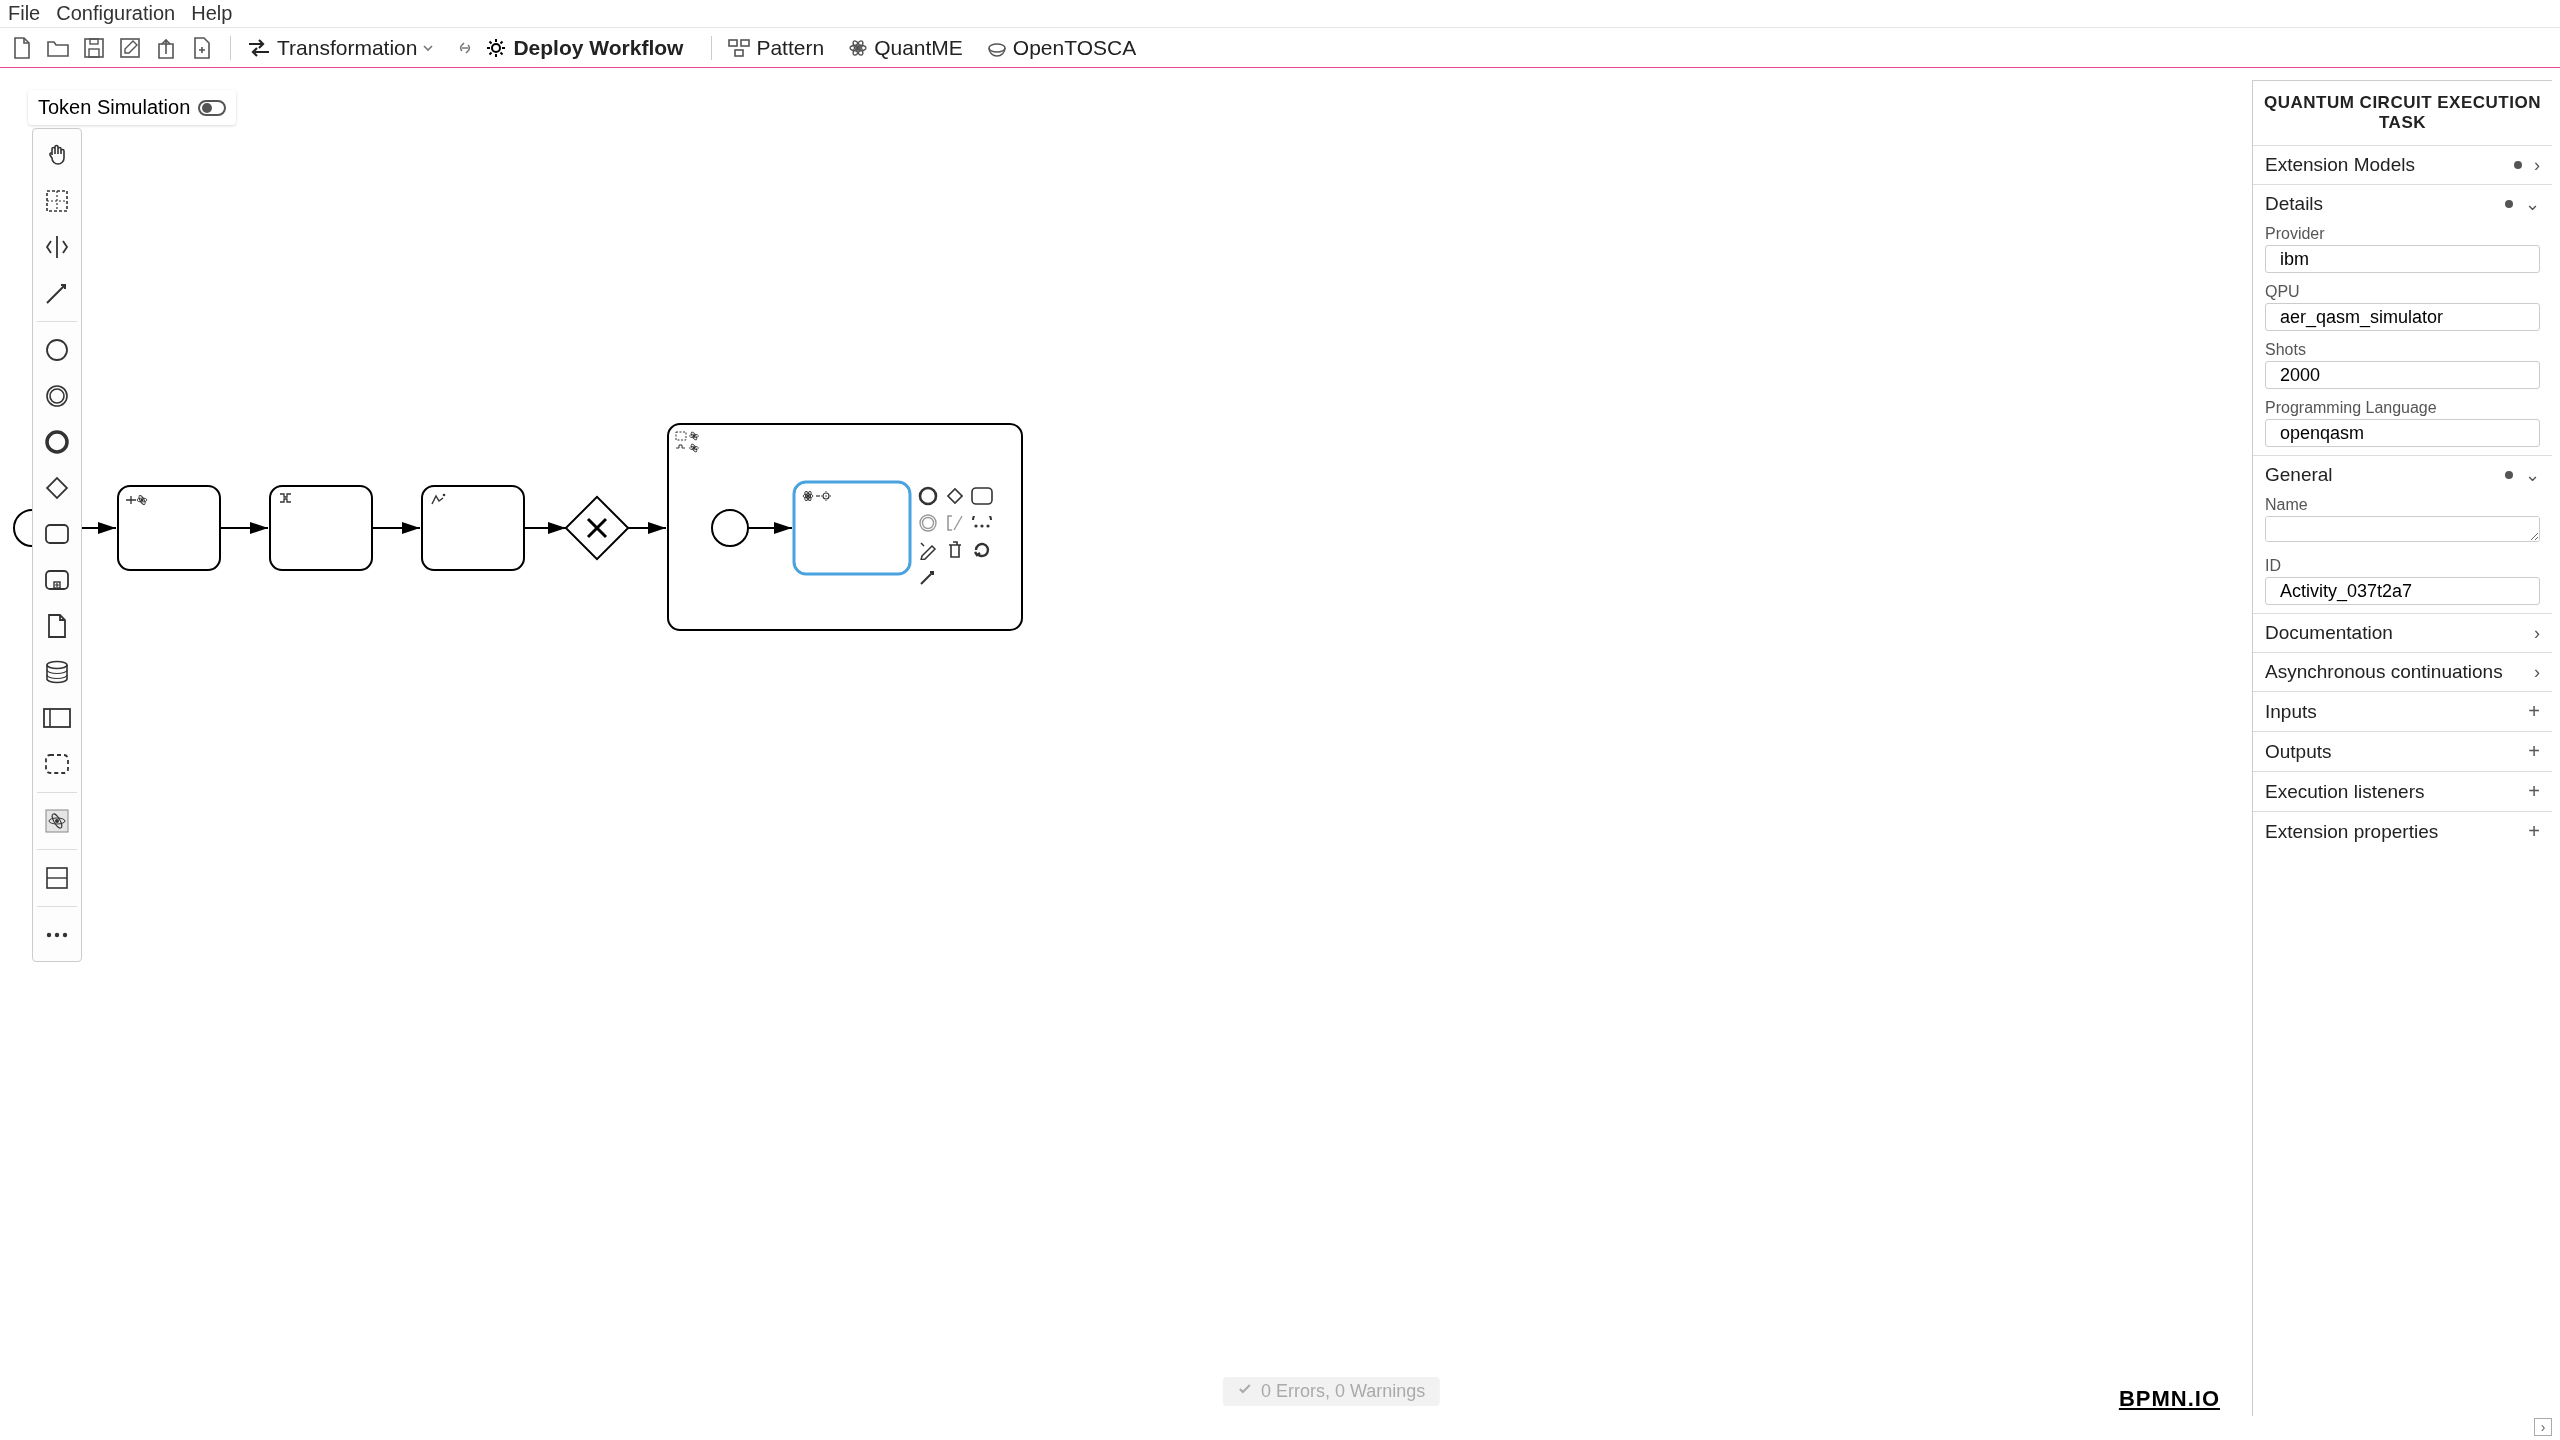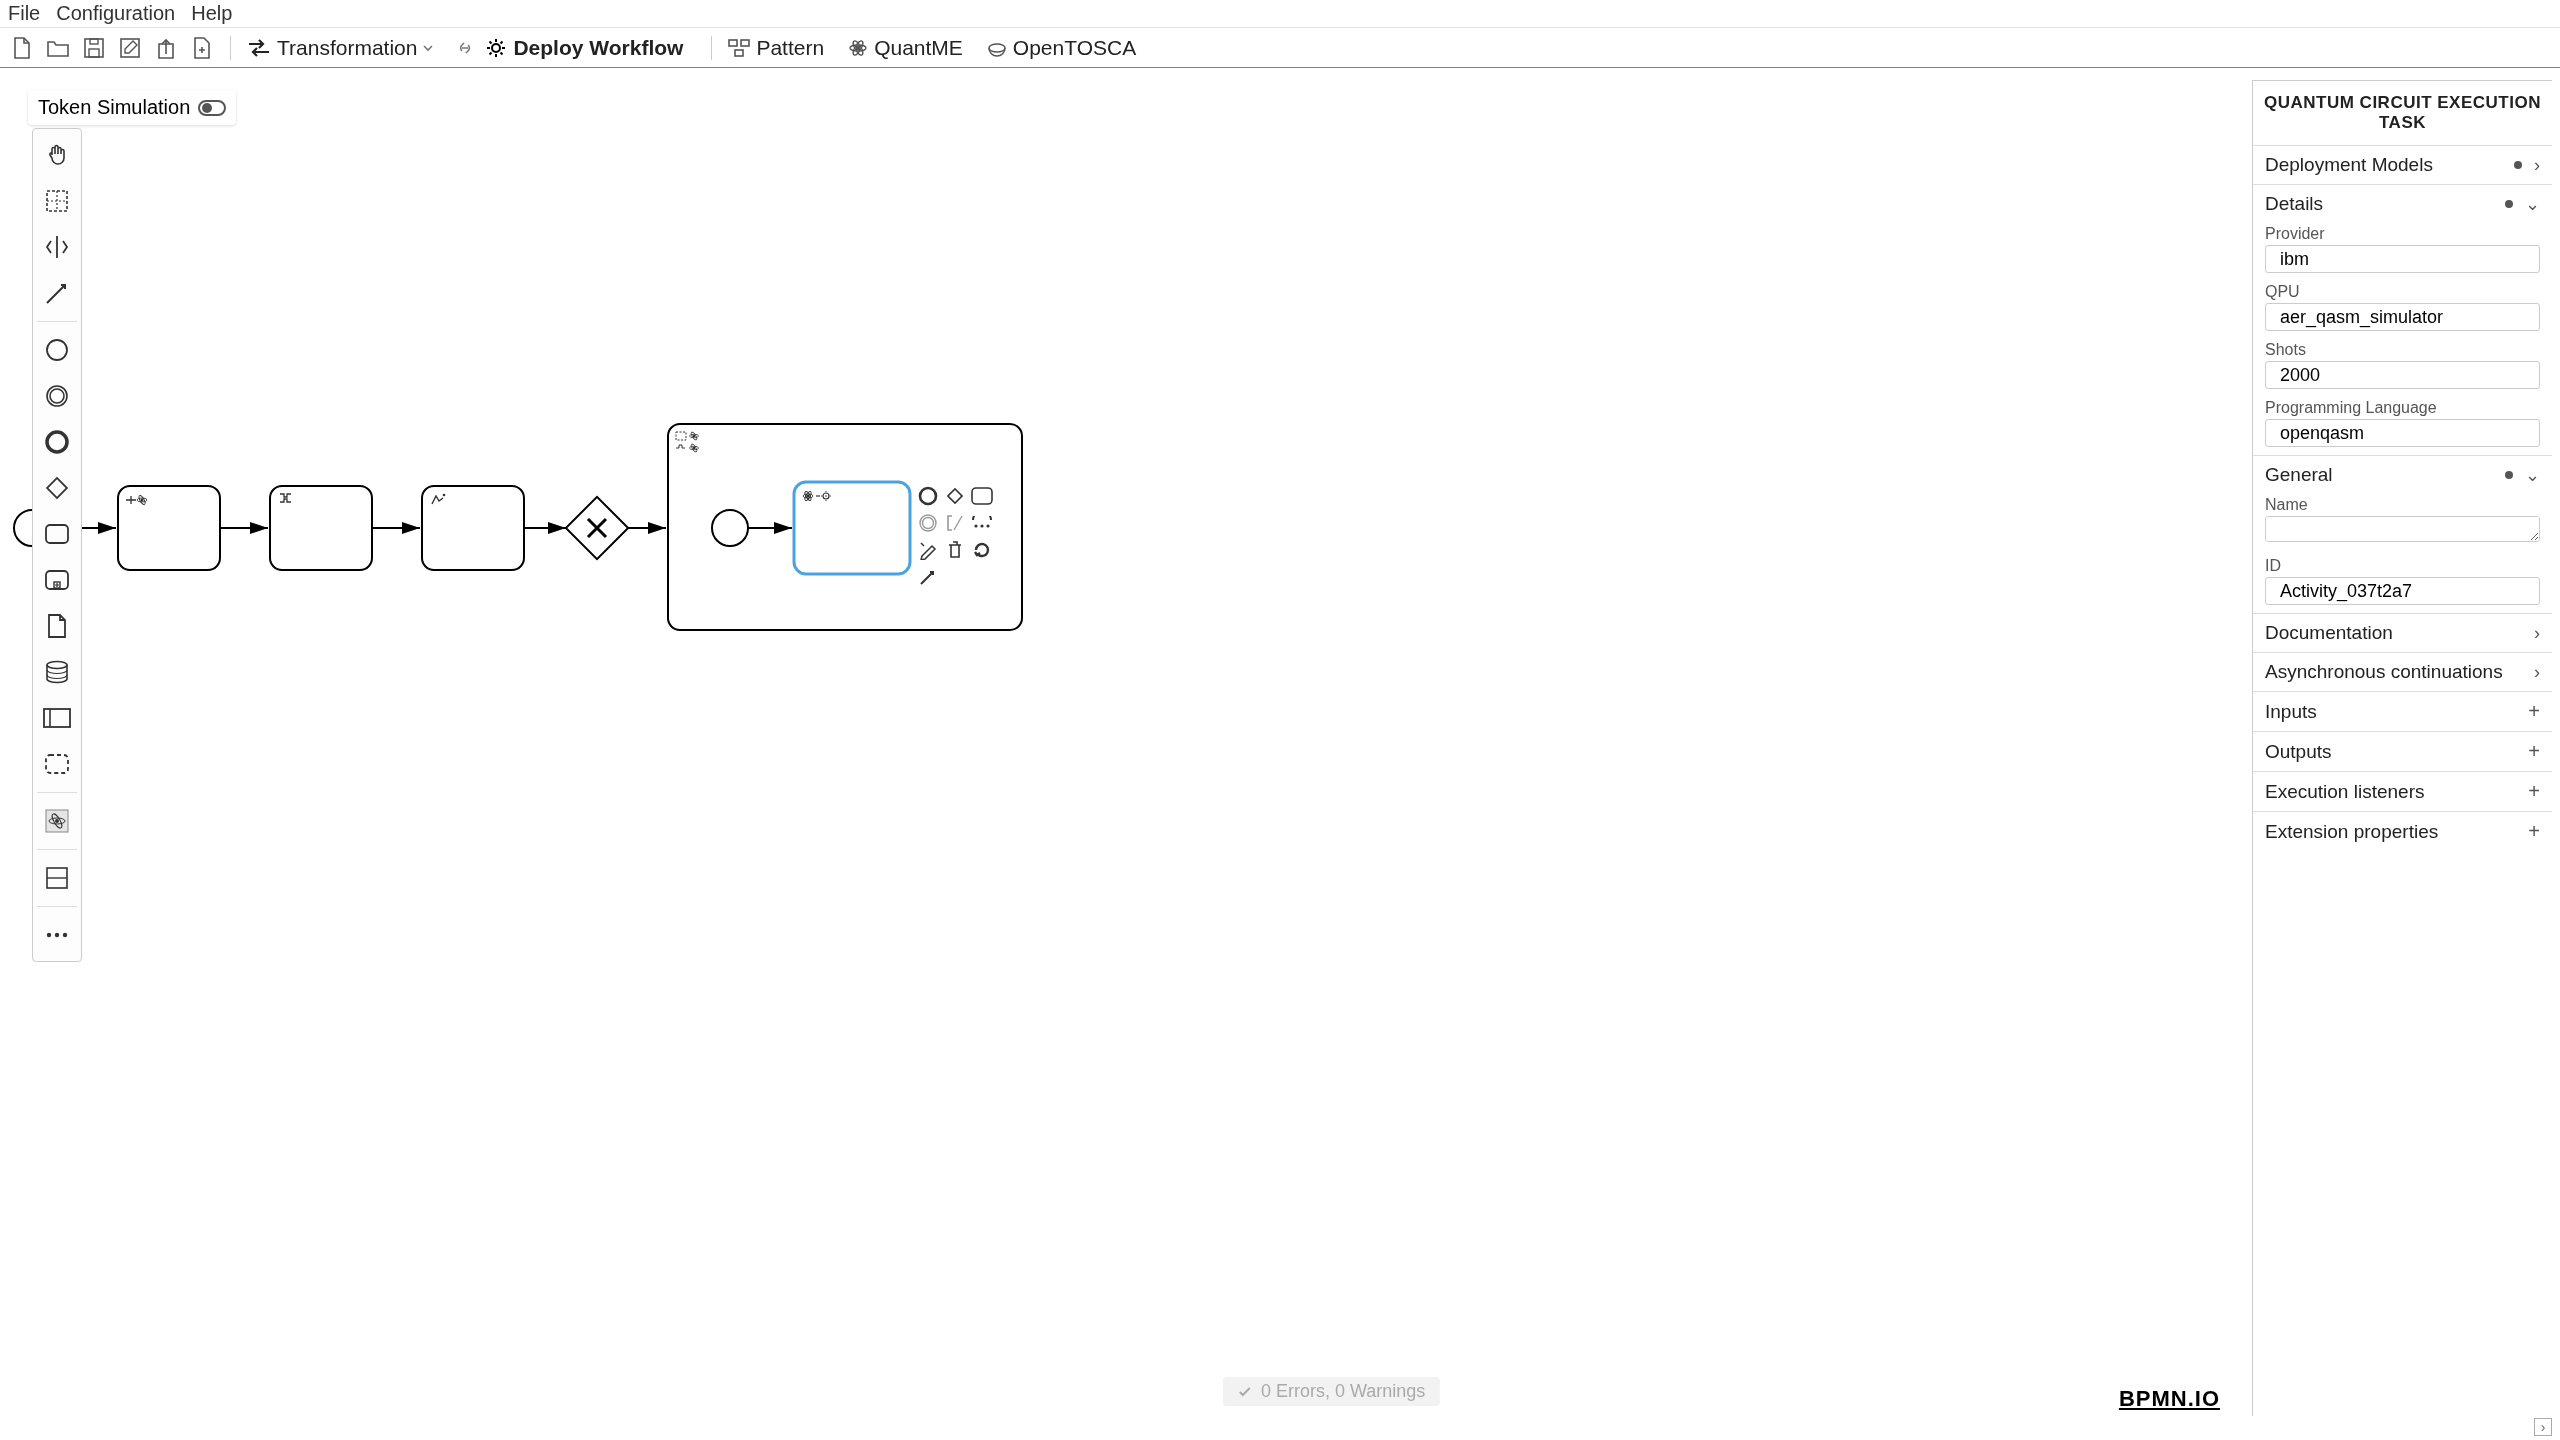--- a/index.html
+++ b/index.html
@@ -38,21 +38,21 @@
 .section-head .indicators { display: flex; align-items: center; gap: 12px; }
 .dot { width: 8px; height: 8px; border-radius: 50%; background: #555; display: inline-block; }
 .chevron { display: inline-block; font-size: 18px; color: #555; }
 .plus { display: inline-block; font-size: 20px; font-weight: 400; color: #555; }
 .field { padding: 2px 12px 8px 12px; }
 .field label { display: block; font-size: 16px; color: #555; margin-bottom: 2px; }
 .field input { width: 100%; border: 1px solid #ccc; border-radius: 3px; padding: 4px 14px; font-size: 18px; height: 28px; }
 .field textarea { width: 100%; border: 1px solid #ccc; border-radius: 3px; padding: 4px 6px; font-size: 18px; resize: vertical; height: 26px; }
 
 
-.status { position: absolute; bottom: 34px; left: 52%; transform: translateX(-50%); background: #f2f2f2; border-radius: 4px; padding: 4px 14px; font-size: 18px; color: #aaa; display: flex; align-items: center; gap: 8px; }
+.status { position: absolute; bottom: 34px; left: 52%; transform: translateX(-50%); background: #f2f2f2; border-radius: 4px; padding: 4px 14px; font-size: 18px; color: #aaa; display: flex; align-items: flex-start; gap: 8px; }
 .bpmn-logo { position: absolute; bottom: 28px; right: 340px; font-size: 22px; font-weight: 700; text-decoration: underline; letter-spacing: 1px; }
 
 
 .context-pad { position: absolute; }
 .context-pad .cp-row { display: flex; gap: 3px; margin-bottom: 3px; }
 .context-pad .cp-item { width: 24px; height: 24px; display: flex; align-items: center; justify-content: center; cursor: pointer; }
 
 
 .collapse-handle { position: absolute; right: 8px; bottom: 4px; width: 18px; height: 18px; border: 1px solid #aaa; display: flex; align-items: center; justify-content: center; font-size: 14px; color: #666; cursor: pointer; background: #fff; }
 </style>
@@ -396,21 +396,21 @@
           <path d="M3 17 L15 5 M12 5 h3 v3" fill="none" stroke="#333" stroke-width="2"></path>
         </svg>
       </div>
   </div>
 </div>
 
 <div class="props">
   <div class="props-title">QUANTUM CIRCUIT EXECUTION TASK</div>
 
   <div class="section-head">
-    <span>Deployment Models</span>
+    <span>Extension Models</span>
     <span class="indicators">
         <span class="dot"></span>
         <span class="chevron">›</span>
       </span>
   </div>
 
   <div class="section-head">
     <span>Details</span>
     <span class="indicators">
         <span class="dot"></span>

